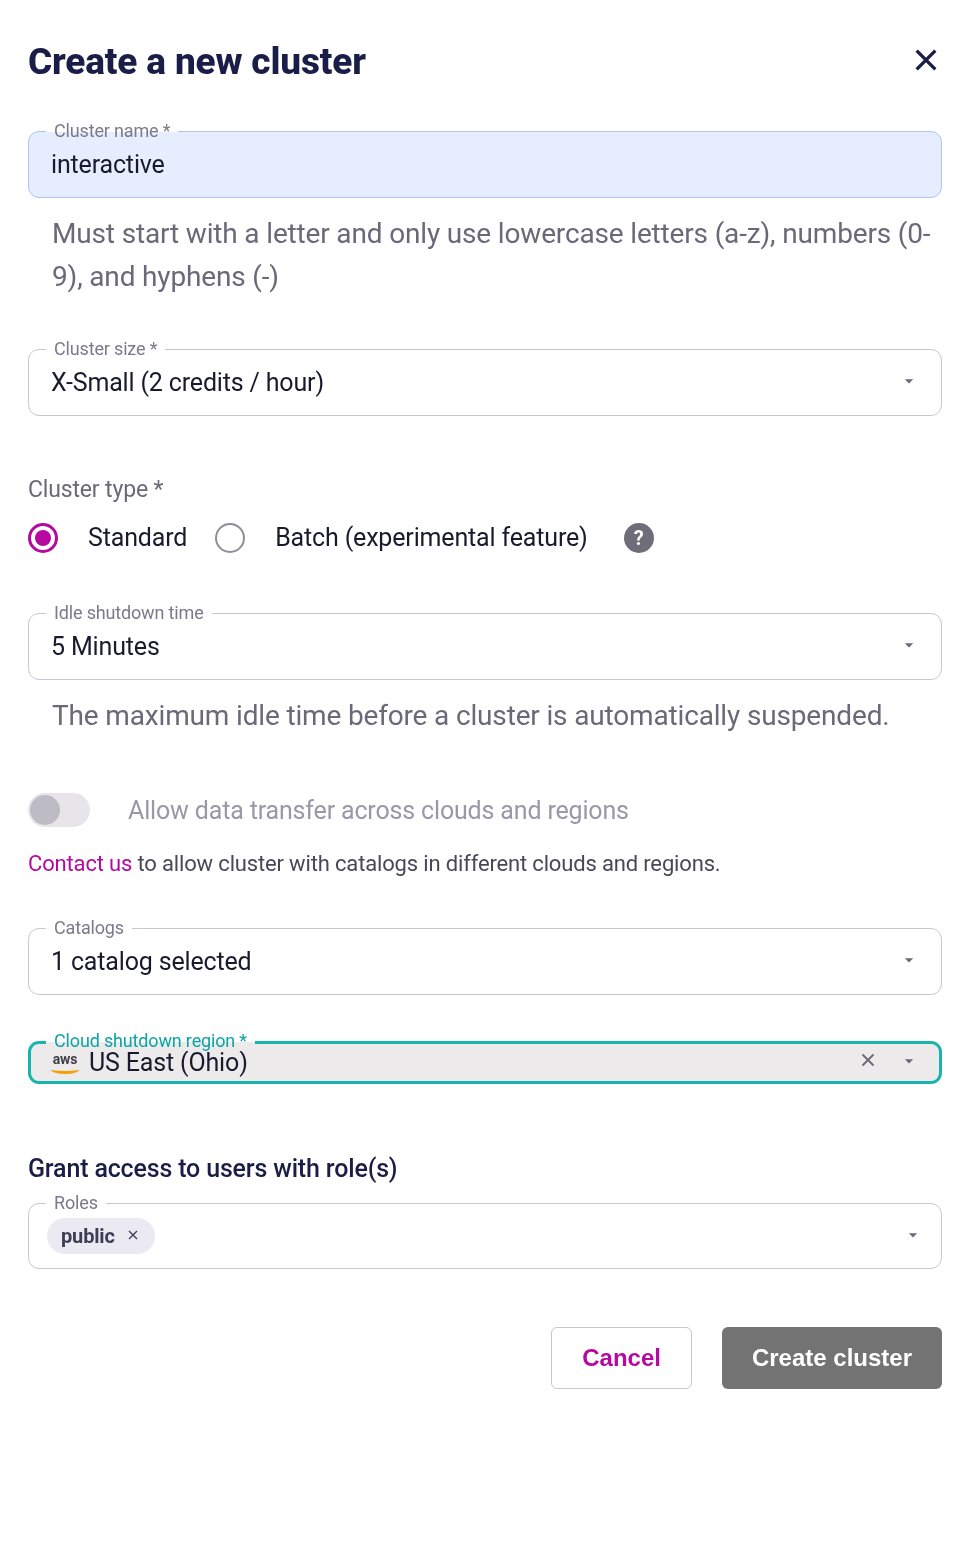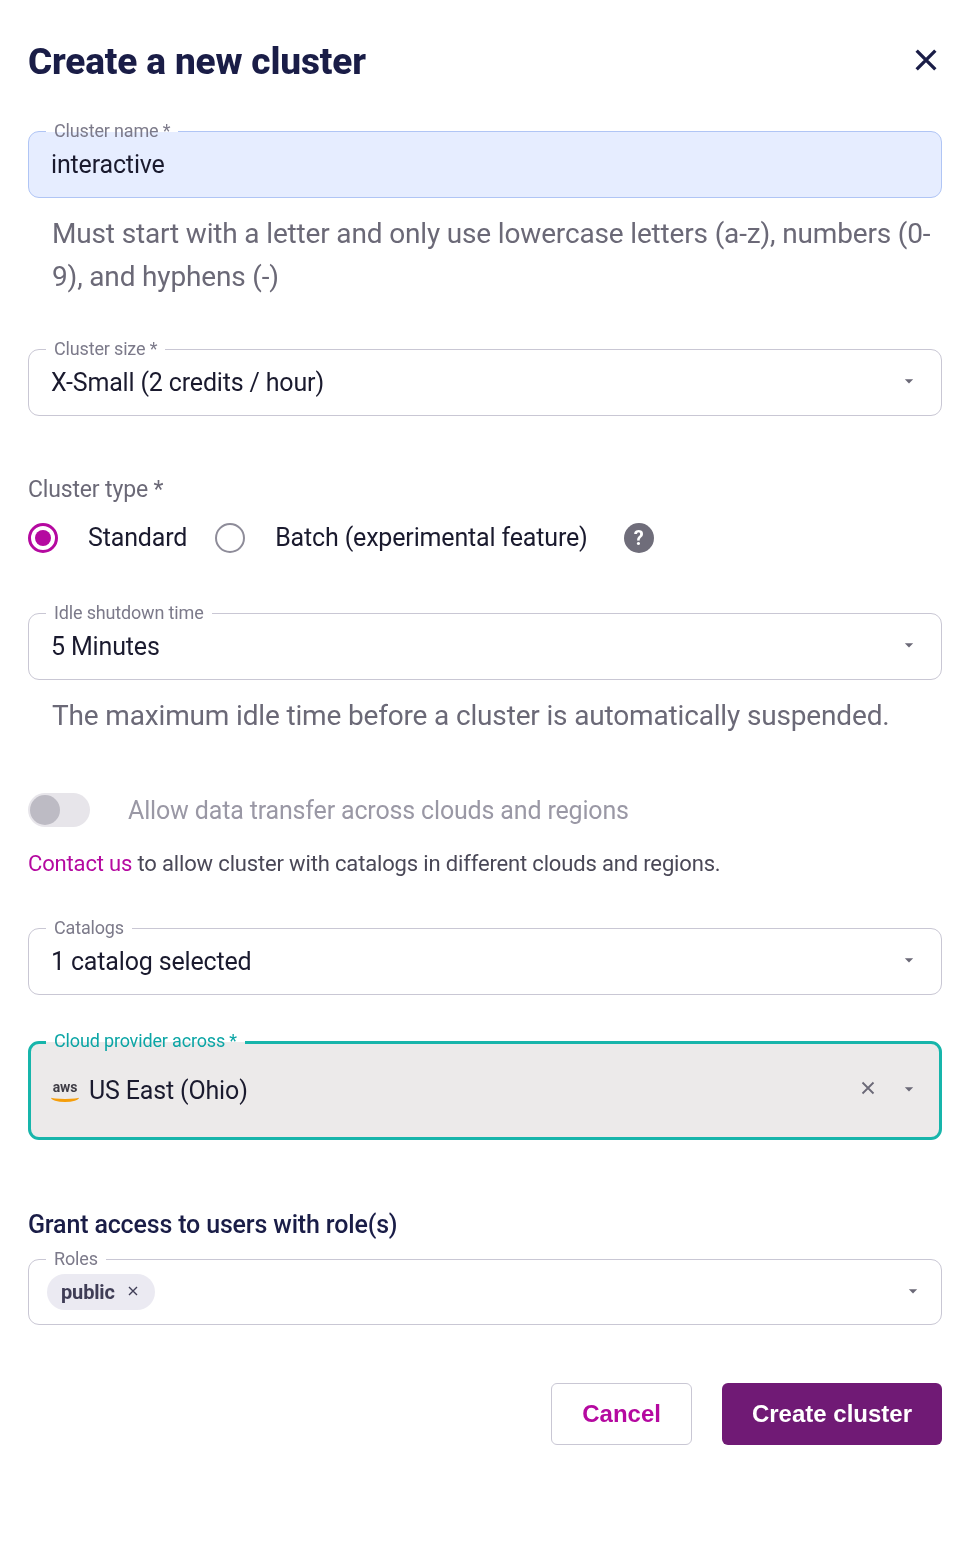--- a/index.html
+++ b/index.html
@@ -73,21 +73,21 @@
     align-items: center;
     justify-content: space-between;
   }
   .input-box.name-field {
     background: #e6edff;
     border: 1px solid #b0c5f5;
   }
   .input-box.active-region {
     border: 3px solid #17b5ab;
     background: #eceaea;
-    padding: 32px 20px;
+    padding: 4px 20px;
   }
   .helper-text {
     font-size: 28px;
     color: #6b6977;
     margin-top: 14px;
     line-height: 1.55;
     padding-left: 24px;
   }
   .section-label {
     font-size: 23px;
@@ -252,21 +252,21 @@
     font-weight: 700;
     cursor: pointer;
     border: none;
   }
   .btn-cancel {
     background: #fff;
     color: #b509a0;
     border: 1px solid #c9c7d4;
   }
   .btn-primary {
-    background: #701a75;
+    background: #737373;
     color: #fff;
   }
   .spacer-lg { height: 50px; }
   .spacer-md { height: 36px; }
   .spacer-sm { height: 24px; }
   .roles-box {
     padding: 14px 18px;
     display: flex;
     justify-content: space-between;
     align-items: center;
@@ -360,21 +360,21 @@
       <svg viewBox="0 0 24 24" fill="currentColor">
           <path d="M7 10l5 5 5-5z"></path>
         </svg>
     </span>
   </div>
 </div>
 
 <div class="spacer-md"></div>
 
 <div class="field-group">
-  <div class="field-label over-grey active">Cloud provider across *</div>
+  <div class="field-label over-grey active">Cloud shutdown region *</div>
   <div class="input-box active-region">
     <div class="region-content">
       <span class="aws-icon">aws</span>
       <span>US East (Ohio)</span>
     </div>
     <div class="region-actions">
       <span class="clear-x">
         <svg viewBox="0 0 24 24" fill="none">
             <path d="M6 6 L18 18 M18 6 L6 18"></path>
           </svg>

